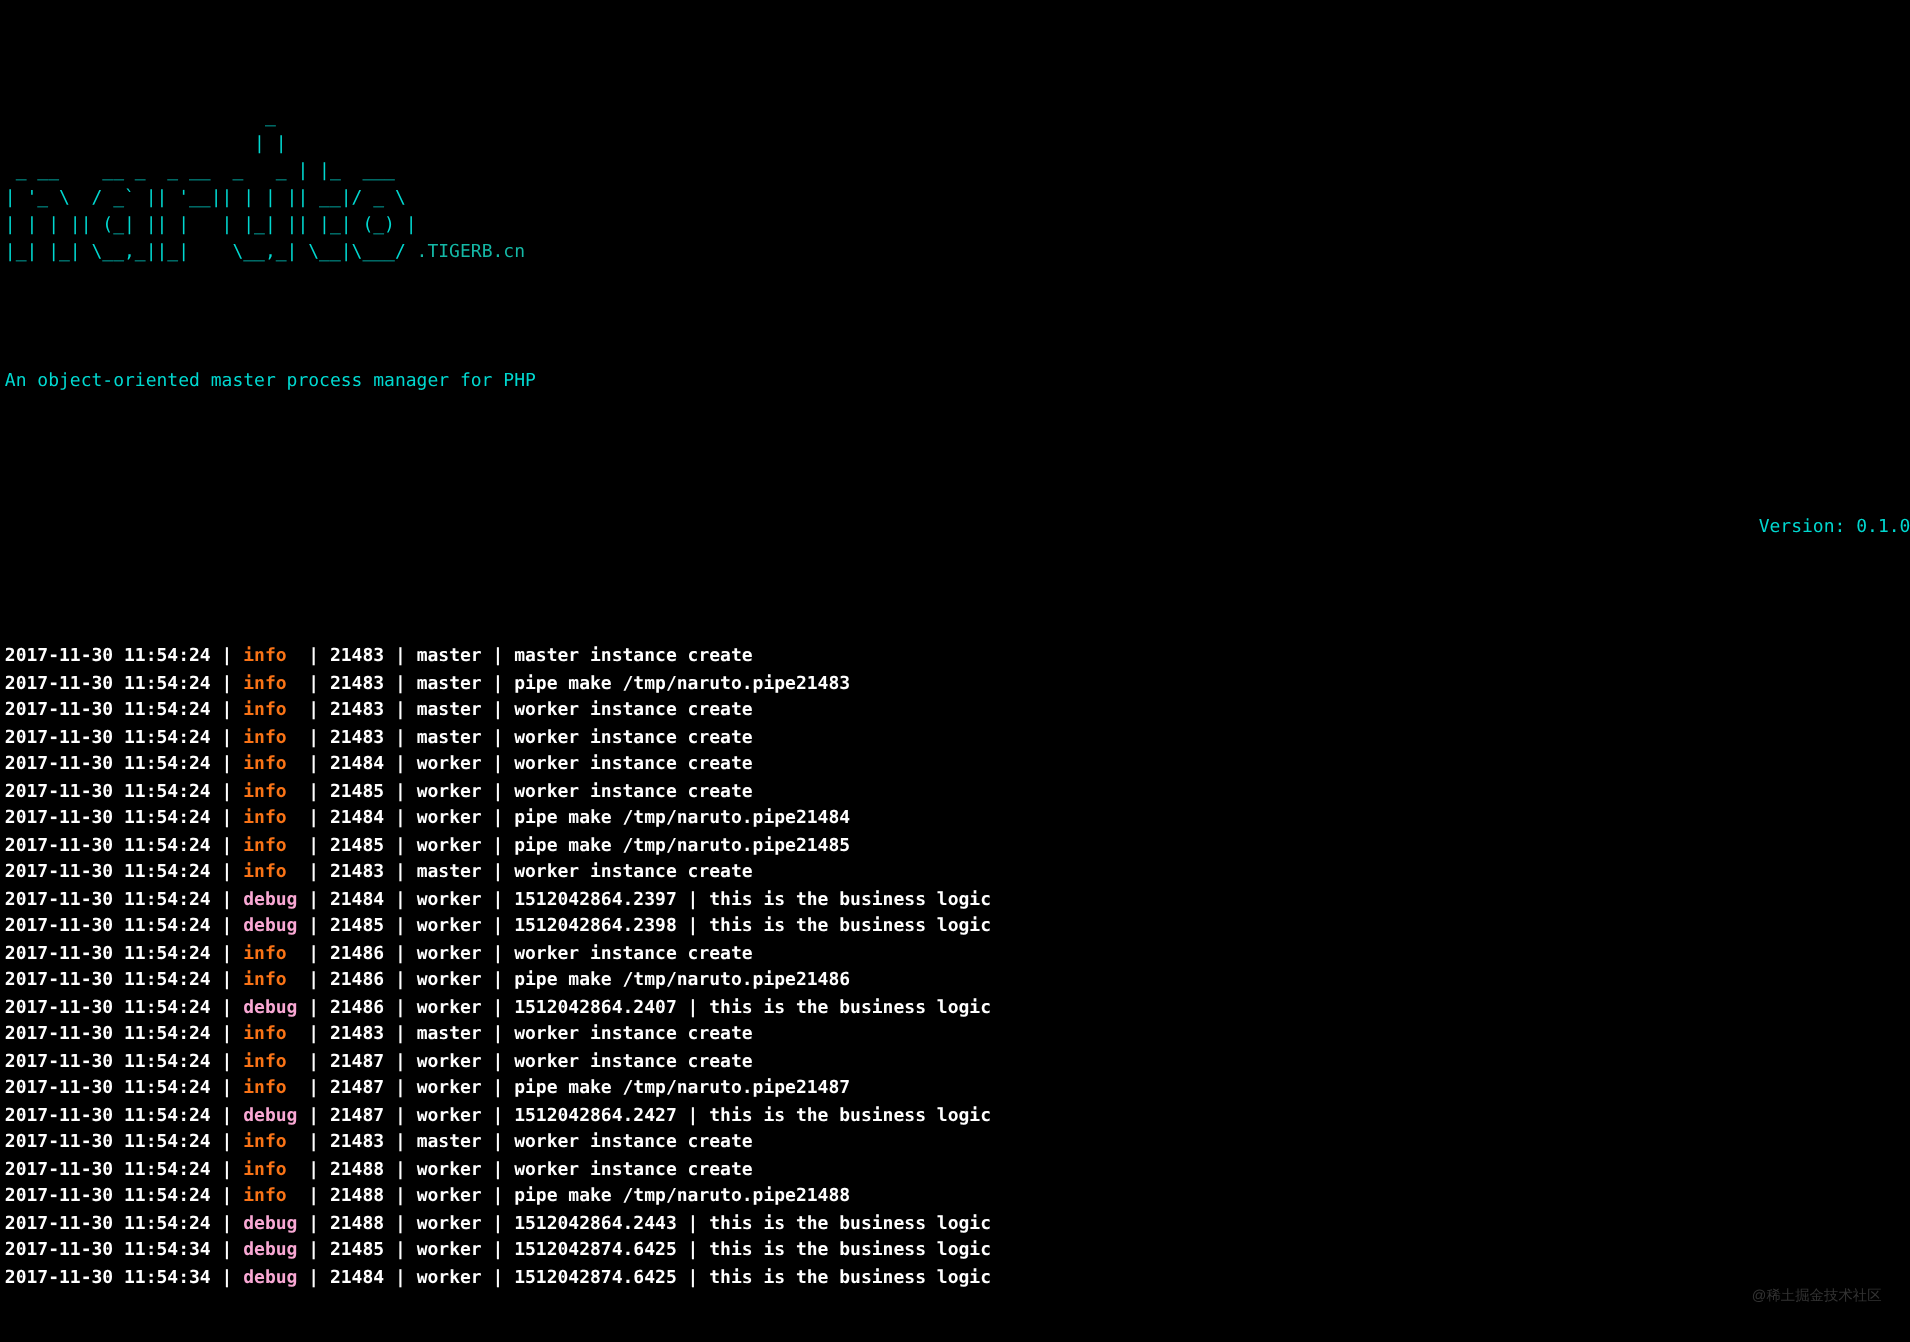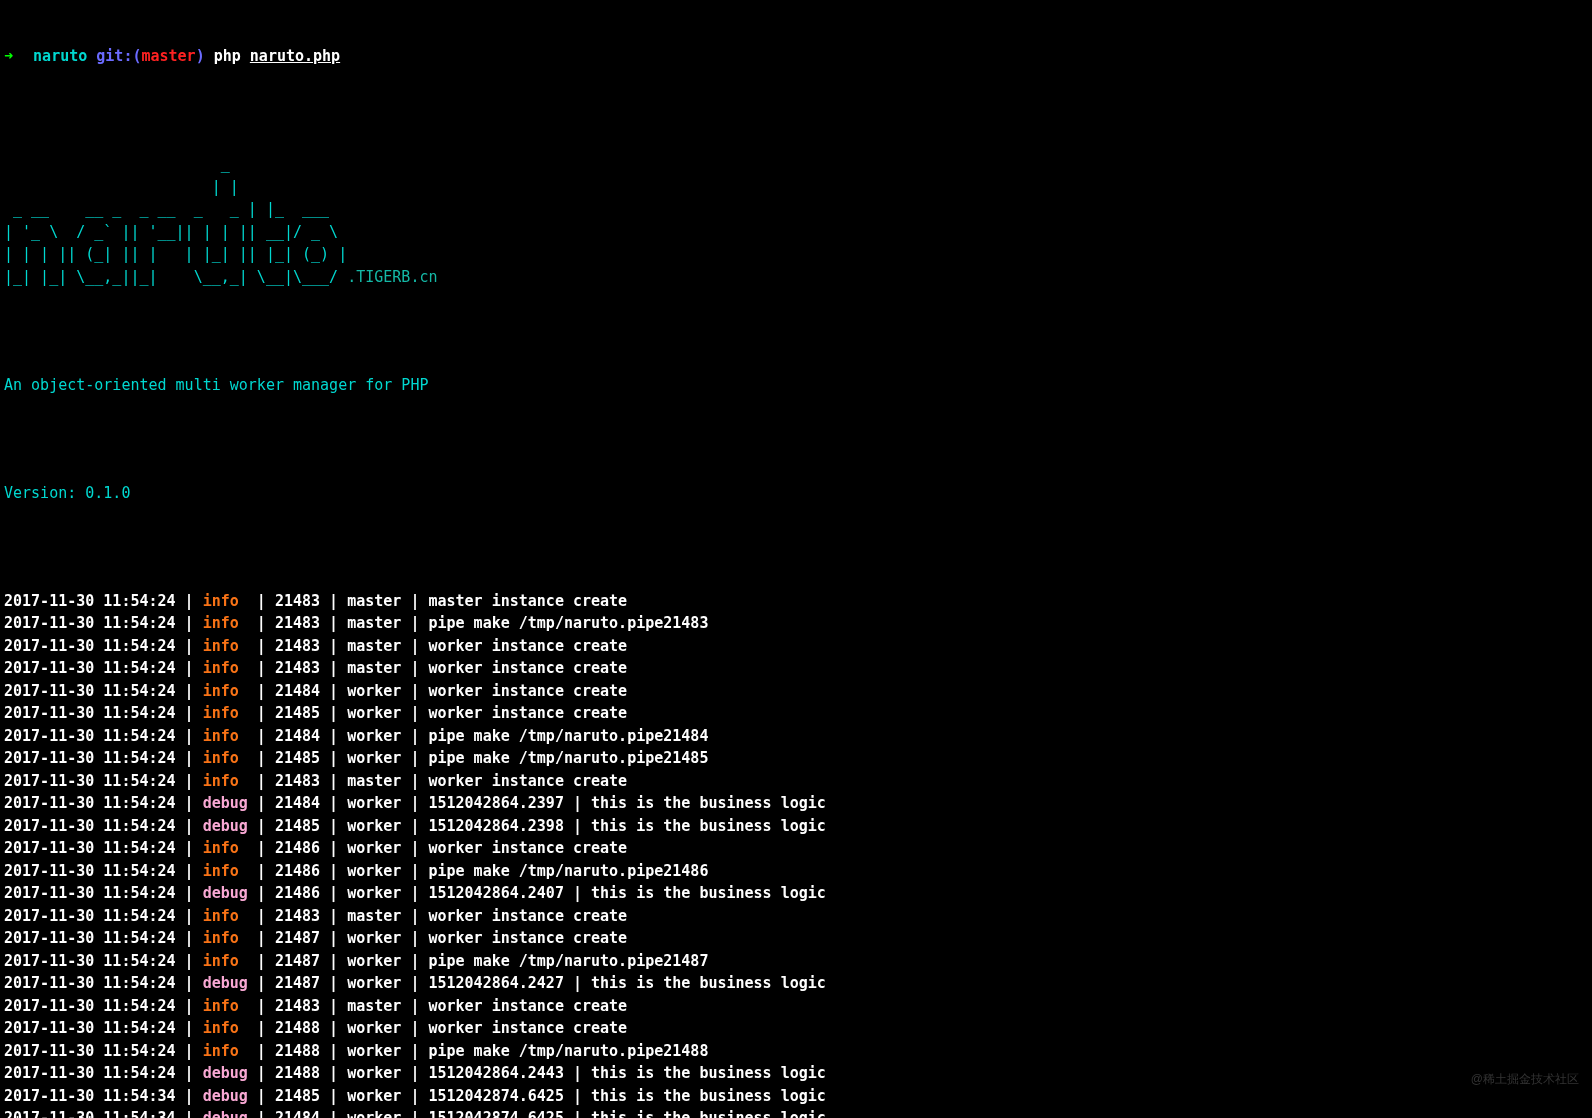--- a/index.html
+++ b/index.html
@@ -75,21 +75,22 @@
     
     .subtitle {
       color: #00d8d0;
       padding-left: 4px;
       margin-top: 18px;
     }
     
     .version {
       color: #00d8d0;
       padding-left: 4px;
-      margin-top: 18px;
+      margin-top: 31px;
+      text-align: right;
     }
     
     .log-container {
       padding-left: 4px;
       margin-top: 18px;
     }
     
     .log-line {
       white-space: pre;
     }
@@ -100,39 +101,38 @@
     }
     
     .debug {
       color: #f9a8d4;
       font-weight: bold;
     }
     
     .watermark {
       position: absolute;
       bottom: 30px;
-      right: 13px;
+      right: 24px;
       color: #333333;
       font-size: 12px;
       font-family: sans-serif;
     }
   </style>
 </head>
 <body>
 
 <div class="terminal">
-  <div class="prompt-line"><span class="arrow">➜</span>  <span class="cyan">naruto</span> <span class="blue">git:(</span><span class="red">master</span><span class="blue">)</span> <span class="white">php</span> <span class="white underline">naruto.php</span></div>
 
   <div class="ascii-art" id="ascii-art">                        _
                        | |
  _ __    __ _  _ __  _   _ | |_  ___
 | '_ \  / _` || '__|| | | || __|/ _ \
 | | | || (_| || |   | |_| || |_| (_) |
 |_| |_| \__,_||_|    \__,_| \__|\___/ <span class="tigerb">.TIGERB.cn</span></div>
 
-  <div class="subtitle">An object-oriented multi worker manager for PHP</div>
+  <div class="subtitle">An object-oriented master process manager for PHP</div>
 
   <div class="version">Version: 0.1.0</div>
 
   <div class="log-container" id="log-container"><div class="log-line"><span class="white">2017-11-30 11:54:24</span><span class="white"> | </span><span class="info">info </span><span class="white"> | </span><span class="white">21483</span><span class="white"> | </span><span class="white">master</span><span class="white"> | </span><span class="white">master instance create</span></div><div class="log-line"><span class="white">2017-11-30 11:54:24</span><span class="white"> | </span><span class="info">info </span><span class="white"> | </span><span class="white">21483</span><span class="white"> | </span><span class="white">master</span><span class="white"> | </span><span class="white">pipe make /tmp/naruto.pipe21483</span></div><div class="log-line"><span class="white">2017-11-30 11:54:24</span><span class="white"> | </span><span class="info">info </span><span class="white"> | </span><span class="white">21483</span><span class="white"> | </span><span class="white">master</span><span class="white"> | </span><span class="white">worker instance create</span></div><div class="log-line"><span class="white">2017-11-30 11:54:24</span><span class="white"> | </span><span class="info">info </span><span class="white"> | </span><span class="white">21483</span><span class="white"> | </span><span class="white">master</span><span class="white"> | </span><span class="white">worker instance create</span></div><div class="log-line"><span class="white">2017-11-30 11:54:24</span><span class="white"> | </span><span class="info">info </span><span class="white"> | </span><span class="white">21484</span><span class="white"> | </span><span class="white">worker</span><span class="white"> | </span><span class="white">worker instance create</span></div><div class="log-line"><span class="white">2017-11-30 11:54:24</span><span class="white"> | </span><span class="info">info </span><span class="white"> | </span><span class="white">21485</span><span class="white"> | </span><span class="white">worker</span><span class="white"> | </span><span class="white">worker instance create</span></div><div class="log-line"><span class="white">2017-11-30 11:54:24</span><span class="white"> | </span><span class="info">info </span><span class="white"> | </span><span class="white">21484</span><span class="white"> | </span><span class="white">worker</span><span class="white"> | </span><span class="white">pipe make /tmp/naruto.pipe21484</span></div><div class="log-line"><span class="white">2017-11-30 11:54:24</span><span class="white"> | </span><span class="info">info </span><span class="white"> | </span><span class="white">21485</span><span class="white"> | </span><span class="white">worker</span><span class="white"> | </span><span class="white">pipe make /tmp/naruto.pipe21485</span></div><div class="log-line"><span class="white">2017-11-30 11:54:24</span><span class="white"> | </span><span class="info">info </span><span class="white"> | </span><span class="white">21483</span><span class="white"> | </span><span class="white">master</span><span class="white"> | </span><span class="white">worker instance create</span></div><div class="log-line"><span class="white">2017-11-30 11:54:24</span><span class="white"> | </span><span class="debug">debug</span><span class="white"> | </span><span class="white">21484</span><span class="white"> | </span><span class="white">worker</span><span class="white"> | </span><span class="white">1512042864.2397 | this is the business logic</span></div><div class="log-line"><span class="white">2017-11-30 11:54:24</span><span class="white"> | </span><span class="debug">debug</span><span class="white"> | </span><span class="white">21485</span><span class="white"> | </span><span class="white">worker</span><span class="white"> | </span><span class="white">1512042864.2398 | this is the business logic</span></div><div class="log-line"><span class="white">2017-11-30 11:54:24</span><span class="white"> | </span><span class="info">info </span><span class="white"> | </span><span class="white">21486</span><span class="white"> | </span><span class="white">worker</span><span class="white"> | </span><span class="white">worker instance create</span></div><div class="log-line"><span class="white">2017-11-30 11:54:24</span><span class="white"> | </span><span class="info">info </span><span class="white"> | </span><span class="white">21486</span><span class="white"> | </span><span class="white">worker</span><span class="white"> | </span><span class="white">pipe make /tmp/naruto.pipe21486</span></div><div class="log-line"><span class="white">2017-11-30 11:54:24</span><span class="white"> | </span><span class="debug">debug</span><span class="white"> | </span><span class="white">21486</span><span class="white"> | </span><span class="white">worker</span><span class="white"> | </span><span class="white">1512042864.2407 | this is the business logic</span></div><div class="log-line"><span class="white">2017-11-30 11:54:24</span><span class="white"> | </span><span class="info">info </span><span class="white"> | </span><span class="white">21483</span><span class="white"> | </span><span class="white">master</span><span class="white"> | </span><span class="white">worker instance create</span></div><div class="log-line"><span class="white">2017-11-30 11:54:24</span><span class="white"> | </span><span class="info">info </span><span class="white"> | </span><span class="white">21487</span><span class="white"> | </span><span class="white">worker</span><span class="white"> | </span><span class="white">worker instance create</span></div><div class="log-line"><span class="white">2017-11-30 11:54:24</span><span class="white"> | </span><span class="info">info </span><span class="white"> | </span><span class="white">21487</span><span class="white"> | </span><span class="white">worker</span><span class="white"> | </span><span class="white">pipe make /tmp/naruto.pipe21487</span></div><div class="log-line"><span class="white">2017-11-30 11:54:24</span><span class="white"> | </span><span class="debug">debug</span><span class="white"> | </span><span class="white">21487</span><span class="white"> | </span><span class="white">worker</span><span class="white"> | </span><span class="white">1512042864.2427 | this is the business logic</span></div><div class="log-line"><span class="white">2017-11-30 11:54:24</span><span class="white"> | </span><span class="info">info </span><span class="white"> | </span><span class="white">21483</span><span class="white"> | </span><span class="white">master</span><span class="white"> | </span><span class="white">worker instance create</span></div><div class="log-line"><span class="white">2017-11-30 11:54:24</span><span class="white"> | </span><span class="info">info </span><span class="white"> | </span><span class="white">21488</span><span class="white"> | </span><span class="white">worker</span><span class="white"> | </span><span class="white">worker instance create</span></div><div class="log-line"><span class="white">2017-11-30 11:54:24</span><span class="white"> | </span><span class="info">info </span><span class="white"> | </span><span class="white">21488</span><span class="white"> | </span><span class="white">worker</span><span class="white"> | </span><span class="white">pipe make /tmp/naruto.pipe21488</span></div><div class="log-line"><span class="white">2017-11-30 11:54:24</span><span class="white"> | </span><span class="debug">debug</span><span class="white"> | </span><span class="white">21488</span><span class="white"> | </span><span class="white">worker</span><span class="white"> | </span><span class="white">1512042864.2443 | this is the business logic</span></div><div class="log-line"><span class="white">2017-11-30 11:54:34</span><span class="white"> | </span><span class="debug">debug</span><span class="white"> | </span><span class="white">21485</span><span class="white"> | </span><span class="white">worker</span><span class="white"> | </span><span class="white">1512042874.6425 | this is the business logic</span></div><div class="log-line"><span class="white">2017-11-30 11:54:34</span><span class="white"> | </span><span class="debug">debug</span><span class="white"> | </span><span class="white">21484</span><span class="white"> | </span><span class="white">worker</span><span class="white"> | </span><span class="white">1512042874.6425 | this is the business logic</span></div></div>
 </div>
 
 <div class="watermark">@稀土掘金技术社区</div>
 
 </body></html>

